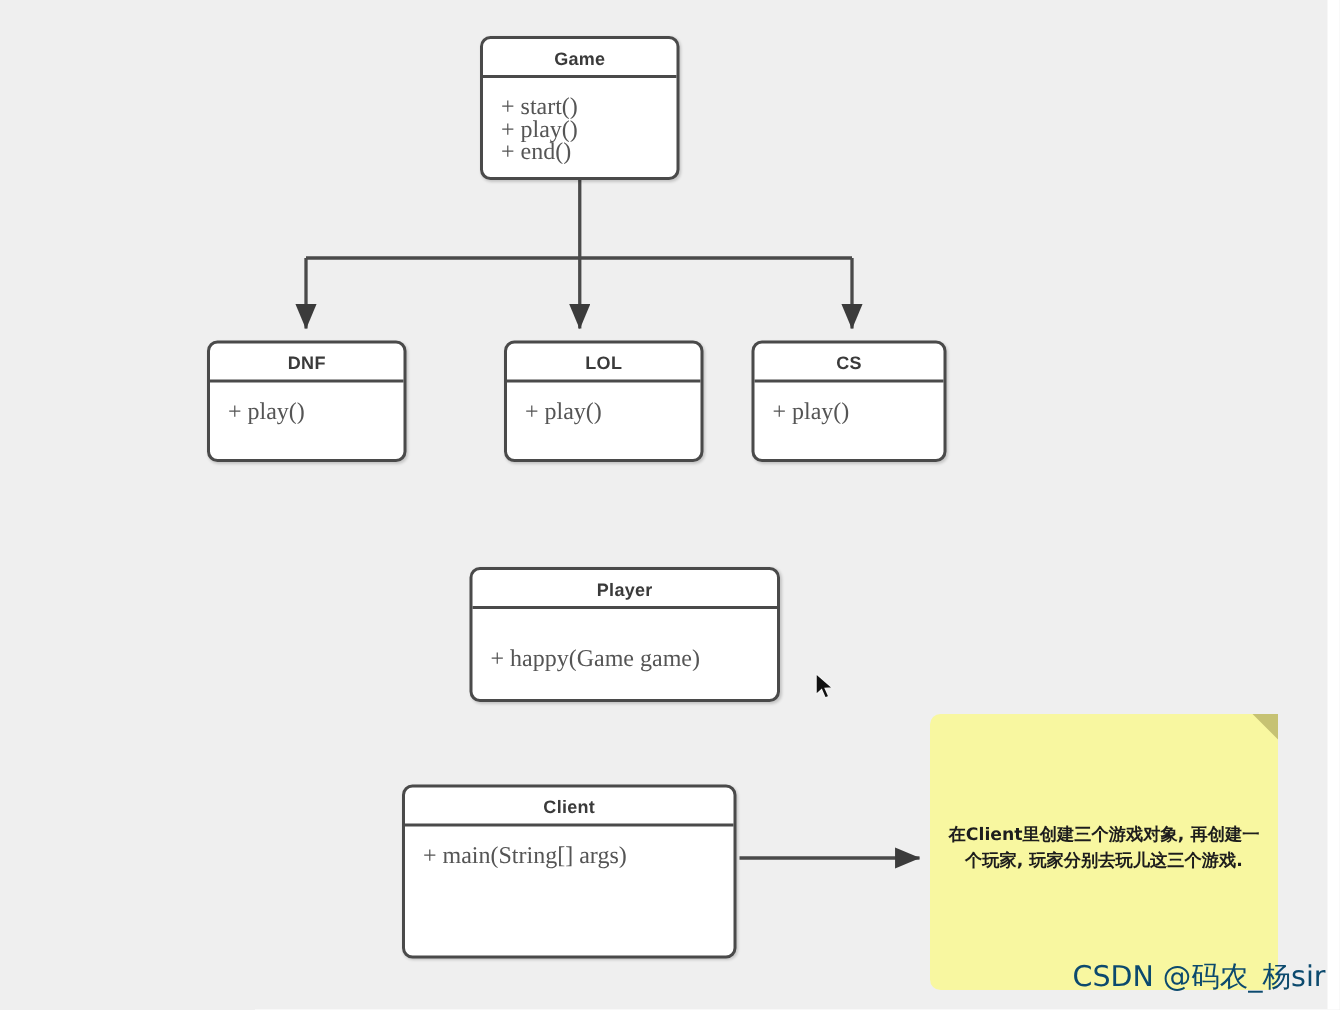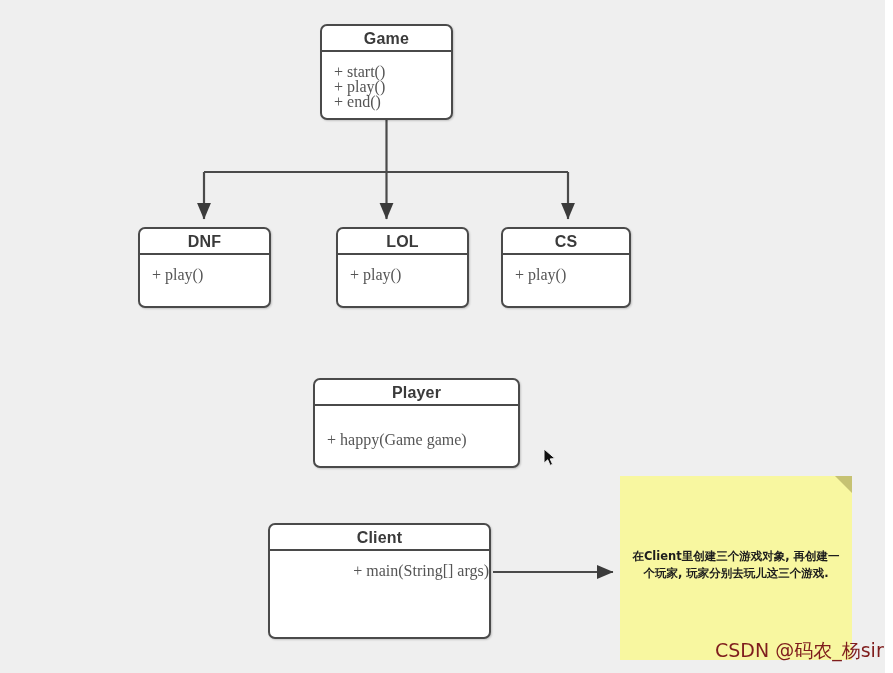--- a/index.html
+++ b/index.html
@@ -30,21 +30,21 @@
     background: #ffffff;
     border: 2px solid #4a4a4a;
     border-radius: 7px;
     box-sizing: border-box;
     box-shadow: 1px 1px 2px rgba(0,0,0,0.18);
   }
   .uml-header {
     height: 26px;
     line-height: 26px;
     text-align: center;
-    font-size: 16px;
+    font-size: 12px;
     font-weight: bold;
     color: #3a3a3a;
     border-bottom: 2px solid #4a4a4a;
     box-sizing: border-box;
     letter-spacing: 0.2px;
   }
   .uml-body {
     padding: 12px 0 0 12px;
     box-sizing: border-box;
   }
@@ -64,20 +64,21 @@
     width: 893px;
     height: 673px;
     pointer-events: none;
   }
 
   
   .sticky-note {
     position: absolute;
     background: #f8f7a0;
     box-sizing: border-box;
+    border-radius: 7px;
   }
   .sticky-fold {
     position: absolute;
     top: 0;
     right: 0;
     width: 0;
     height: 0;
     border-left: 17px solid transparent;
     border-top: 17px solid #c6c273;
   }
@@ -93,21 +94,21 @@
     font-weight: bold;
     font-family: "DejaVu Sans", sans-serif;
   }
 
   
   .watermark {
     position: absolute;
     left: 715px;
     top: 638px;
     font-size: 19px;
-    color: #7f1d1d;
+    color: #0c4a6e;
     white-space: nowrap;
     font-family: "DejaVu Sans", sans-serif;
   }
 
   
   .cursor {
     position: absolute;
     left: 543px;
     top: 448px;
     width: 16px;
@@ -170,21 +171,21 @@
 
   <div class="uml-class" style="left:276px; top:378px; width:207px; height:90px;margin-left:37px;">
     <div class="uml-header">Player</div>
     <div class="uml-body" style="padding-top:26px;">
       <div class="uml-member">+ happy(Game game)</div>
     </div>
   </div>
 
   <div class="uml-class" style="left:268px; top:523px; width:223px; height:116px;">
     <div class="uml-header">Client</div>
-    <div class="uml-body" style="text-align:right;">
+    <div class="uml-body" style="">
       <div class="uml-member">+ main(String[] args)</div>
     </div>
   </div>
 
   <div class="sticky-note" style="left:620px; top:476px; width:232px; height:184px;">
     <div class="sticky-fold"></div>
     <div class="sticky-text">在Client里创建三个游戏对象, 再创建一个玩家, 玩家分别去玩儿这三个游戏.</div>
   </div>
 
   <div class="watermark">CSDN @码农_杨sir</div>

